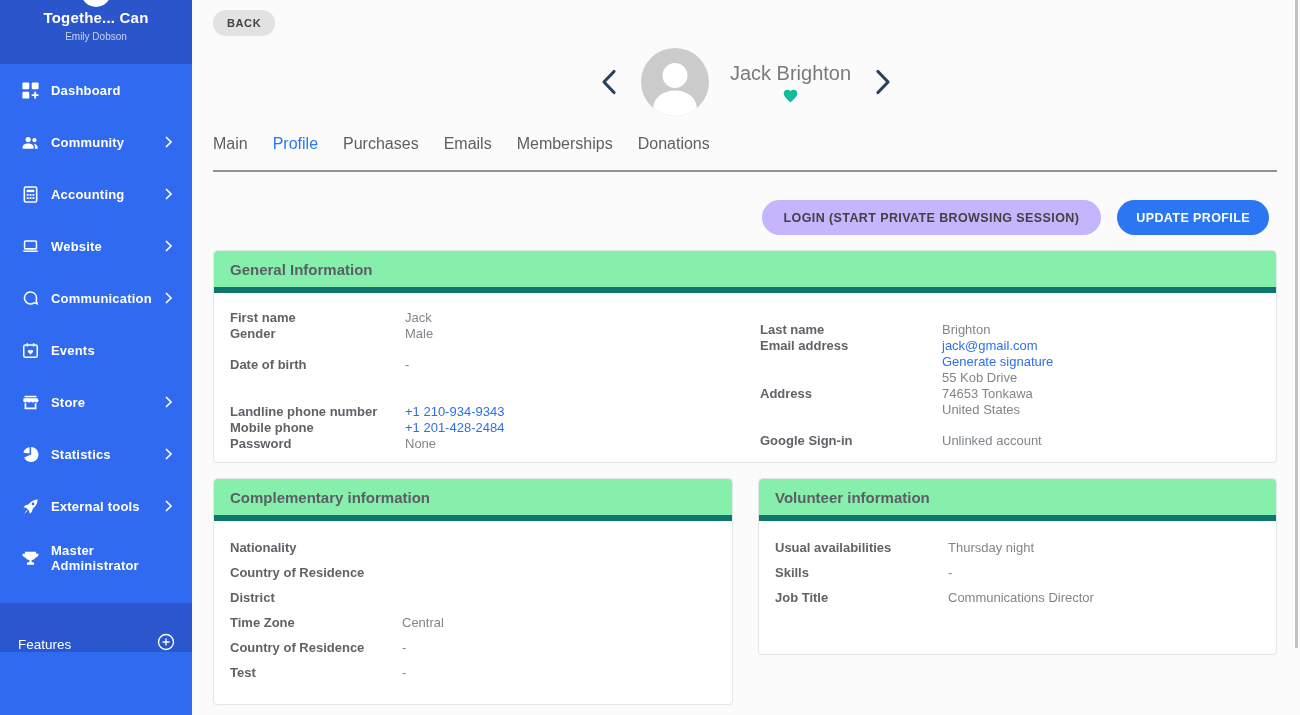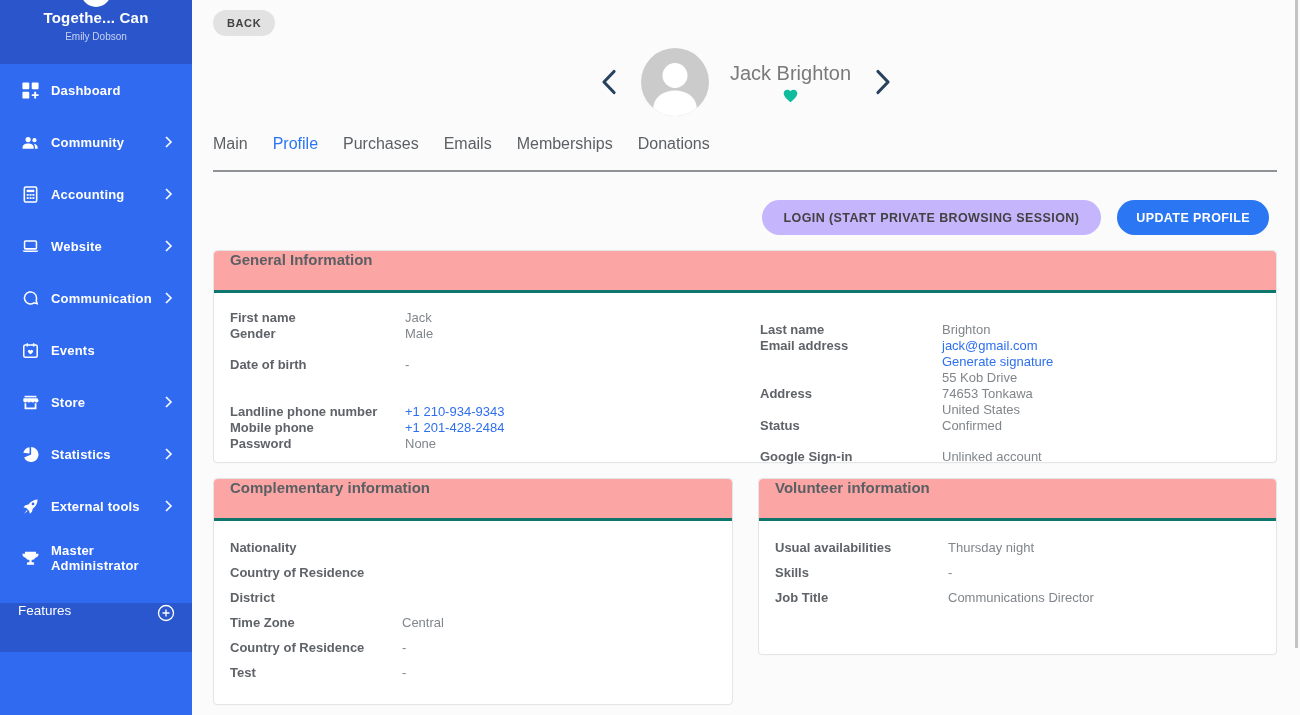--- a/index.html
+++ b/index.html
@@ -17,21 +17,21 @@
   .org-name { font-size:15px; font-weight:700; letter-spacing:.2px; line-height:18px; }
   .user-name { font-size:10px; color:rgba(255,255,255,.72); margin-top:4px; }
   .nav { position:absolute; top:64px; left:0; right:0; }
   .nav-item { display:flex; align-items:center; height:52px; padding:0 19px 0 20px;
               cursor:pointer; }
   .nav-icon { width:20px; height:20px; flex:0 0 20px; display:flex; align-items:center; justify-content:center; }
   .nav-icon svg { width:19px; height:19px; display:block; }
   .nav-label { font-size:13px; font-weight:600; margin-left:11px; letter-spacing:.2px; flex:1; }
   .nav-chevron svg { width:9px; height:12px; display:block; }
   .features-band { position:absolute; top:603px; left:0; width:192px; height:49px;
-                   background:var(--features-band,#2b56cb); display:flex; align-items:flex-start;
+                   background:var(--features-band,#2b56cb); display:flex; align-items:flex-end;
                    padding:0 16px 0 18px; cursor:pointer; }
   .features-label { font-size:13.5px; font-weight:400; flex:1; }
   .features-plus svg { width:20px; height:20px; display:block; }
 
   
   .main { position:absolute; left:192px; top:0; width:1108px; height:715px; background:#fbfbfb; }
 
   .back-btn { position:absolute; left:21px; top:10px; height:26px; padding:0 14px;
               border:none; border-radius:13px; background:#e2e2e2; color:#424242;
               font-family:inherit; font-size:11px; font-weight:700; letter-spacing:.6px; cursor:pointer; }
@@ -54,22 +54,22 @@
   .actions { position:absolute; top:200px; right:31px; display:flex; gap:16px; align-items:center; }
   .pill-btn { height:35px; padding:0 22px; border:none; border-radius:18px; background:#c4b5fd;
               color:#424242; font-family:inherit; font-size:12.5px; font-weight:700;
               letter-spacing:.4px; cursor:pointer; }
   .primary-btn { height:35px; padding:0 19px; border:none; border-radius:18px;
                  background:var(--accent,#2b76f3); color:#fff; font-family:inherit;
                  font-size:12.5px; font-weight:700; letter-spacing:.4px; cursor:pointer; }
 
   .panel { position:absolute; background:#fff; border:1px solid #e4e5e6; border-radius:4px;
            box-shadow:0 1px 1px rgba(0,0,0,.02); }
-  .panel-header { height:42px; background:#fca5a5; border-bottom:3px solid #0f766e;
-                  border-radius:4px 4px 0 0; display:flex; align-items:flex-start; padding:0 16px; }
+  .panel-header { height:42px; background:#86efac; border-bottom:6px solid #0f766e;
+                  border-radius:4px 4px 0 0; display:flex; align-items:center; padding:0 16px; }
   .panel-title { font-size:15px; font-weight:700; color:#5a5f63; }
 
   .panel.general { left:21px; top:250px; width:1064px; height:213px; }
   .panel.comp    { left:21px; top:478px; width:520px;  height:227px; }
   .panel.vol     { left:566px; top:478px; width:519px; height:177px; }
 
   .f-row { display:flex; font-size:13px; line-height:16px; }
   .f-label { font-weight:700; color:#5f6368; flex-shrink:0; }
   .f-value { color:#80868b; }
   .w175 { width:175px; } .w182 { width:182px; } .w172 { width:172px; } .w173 { width:173px; }
@@ -369,24 +369,20 @@
             </span>
           </div>
           <div class="f-row row-center">
             <span class="f-label w182">Address</span>
             <span class="stack">
               <span class="f-value">55 Kob Drive</span>
               <span class="f-value">74653 Tonkawa</span>
               <span class="f-value">United States</span>
             </span>
           </div>
-          <div class="f-row">
-            <span class="f-label w182">Status</span>
-            <span class="f-value">Confirmed</span>
-          </div>
           <div class="f-row mt15">
             <span class="f-label w182">Google Sign-in</span>
             <span class="f-value">Unlinked account</span>
           </div>
         </div>
 
       </div>
     </section>
 
     <section class="panel comp">

